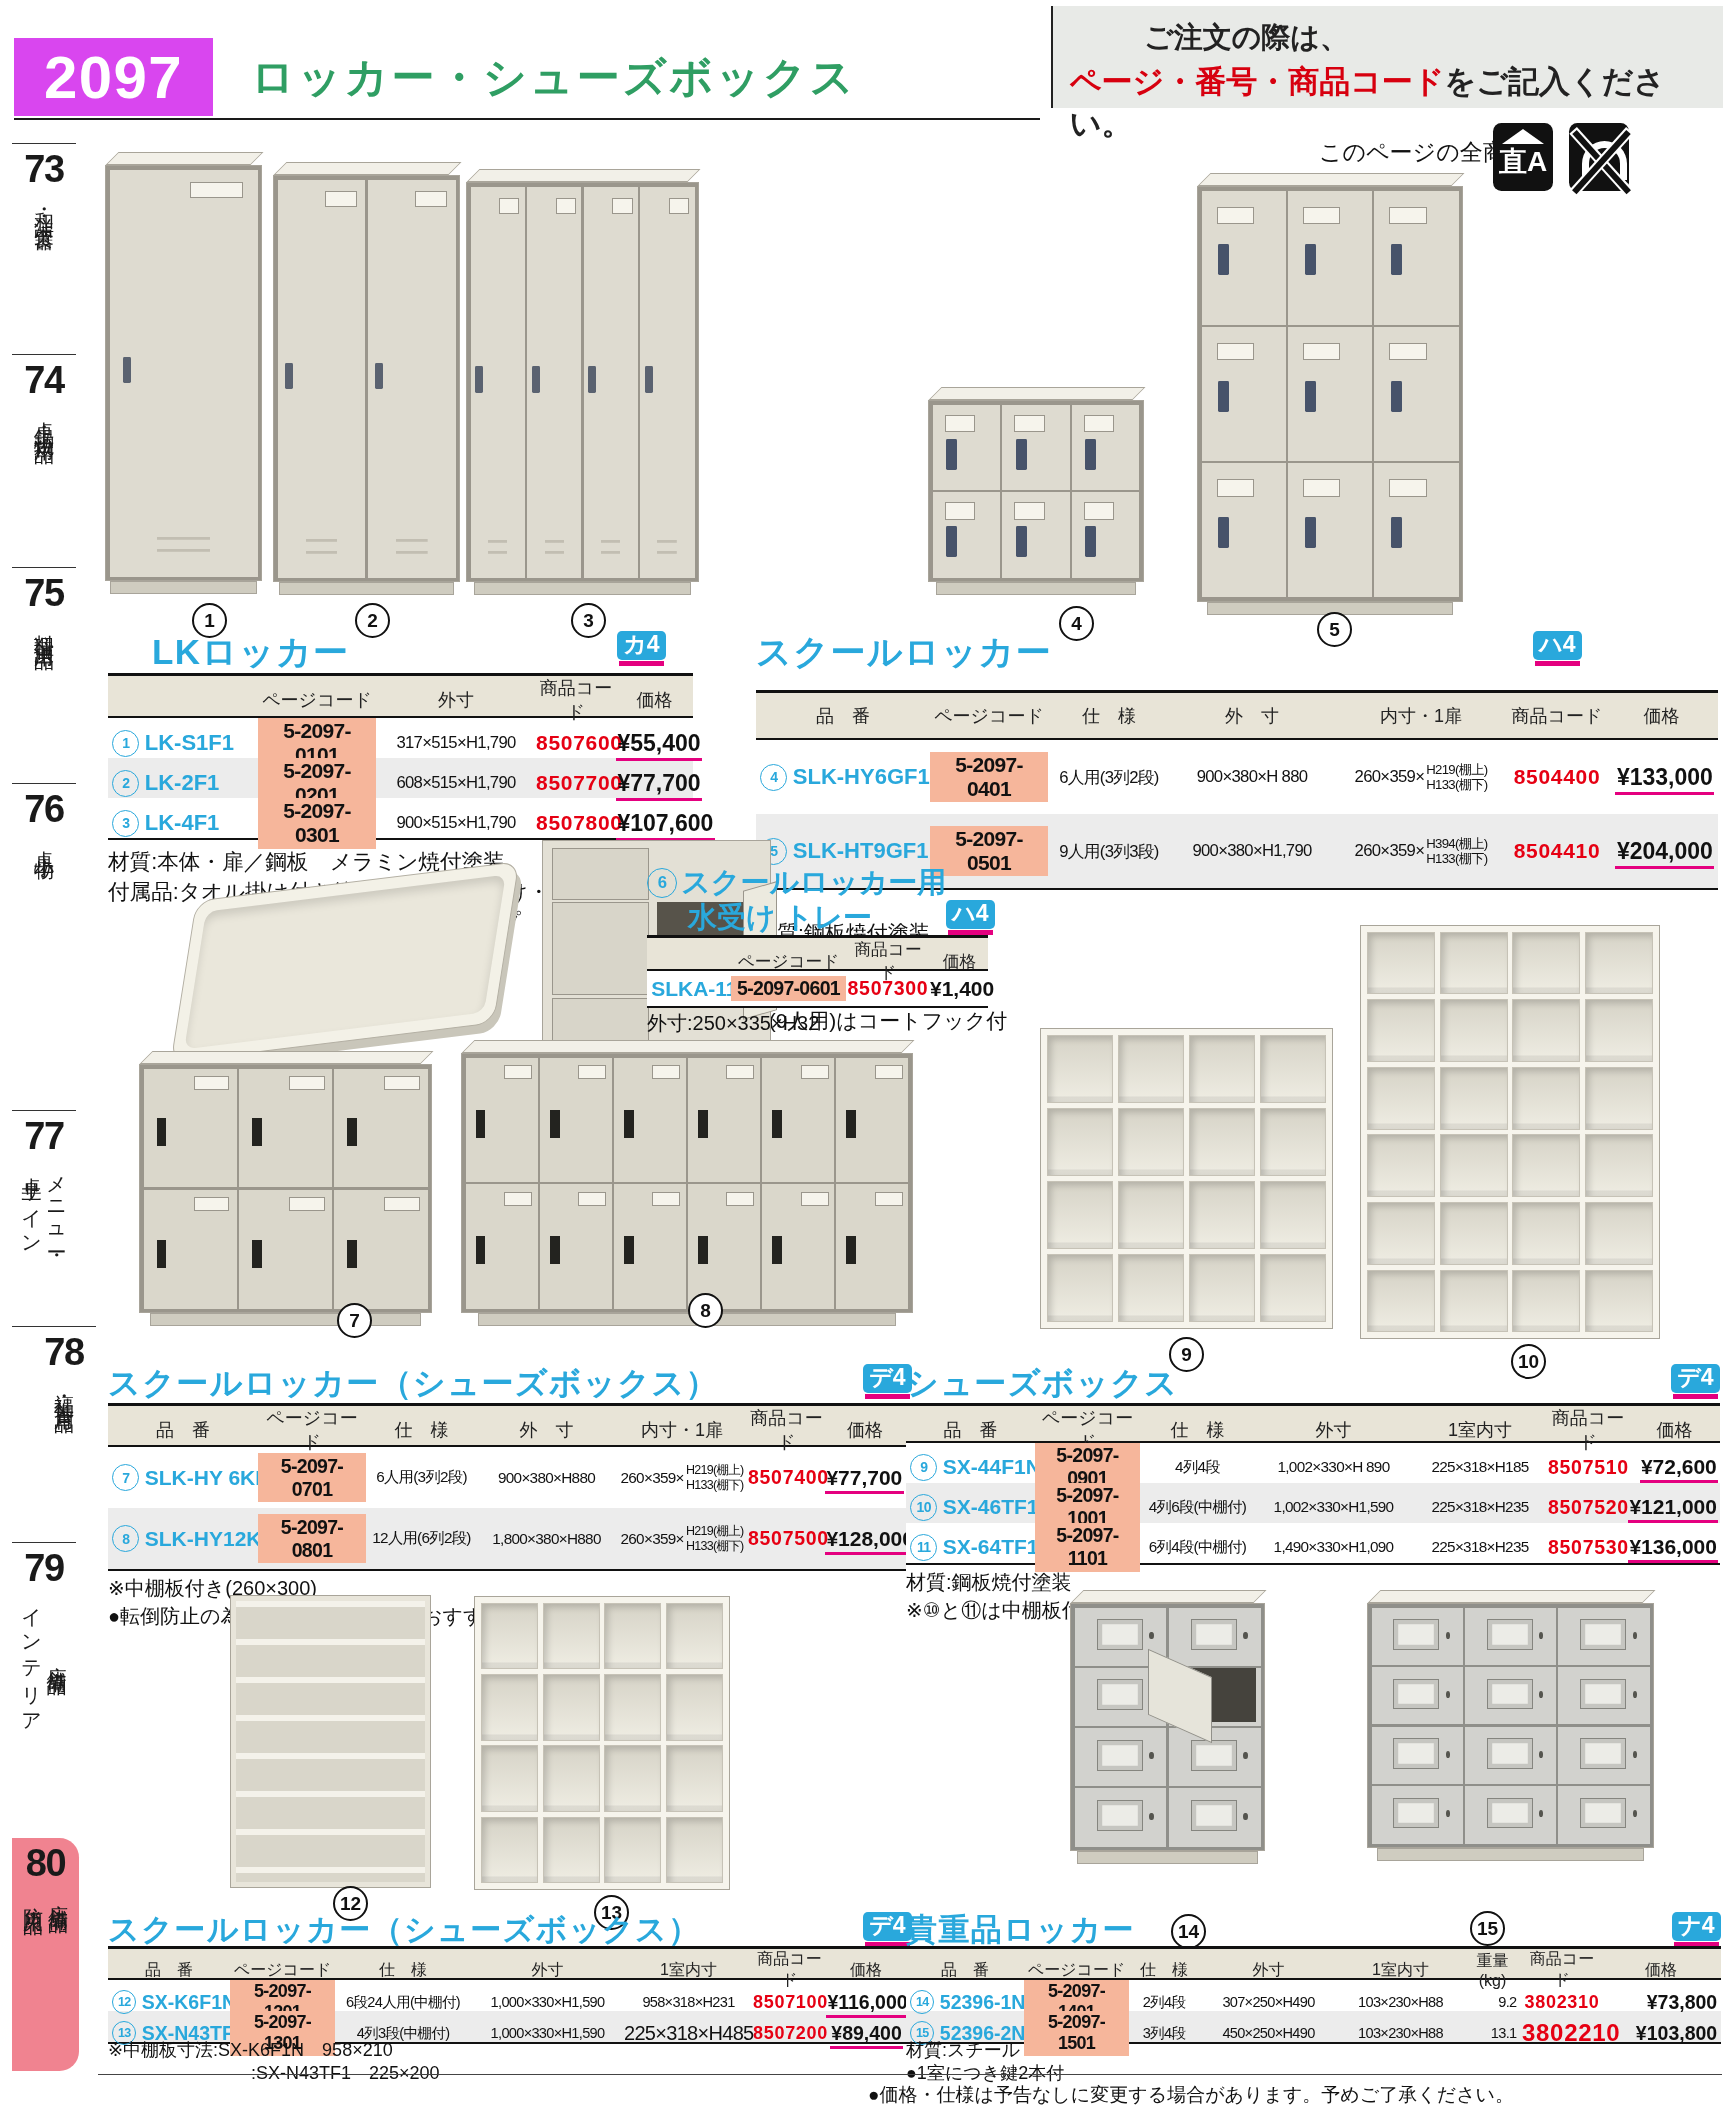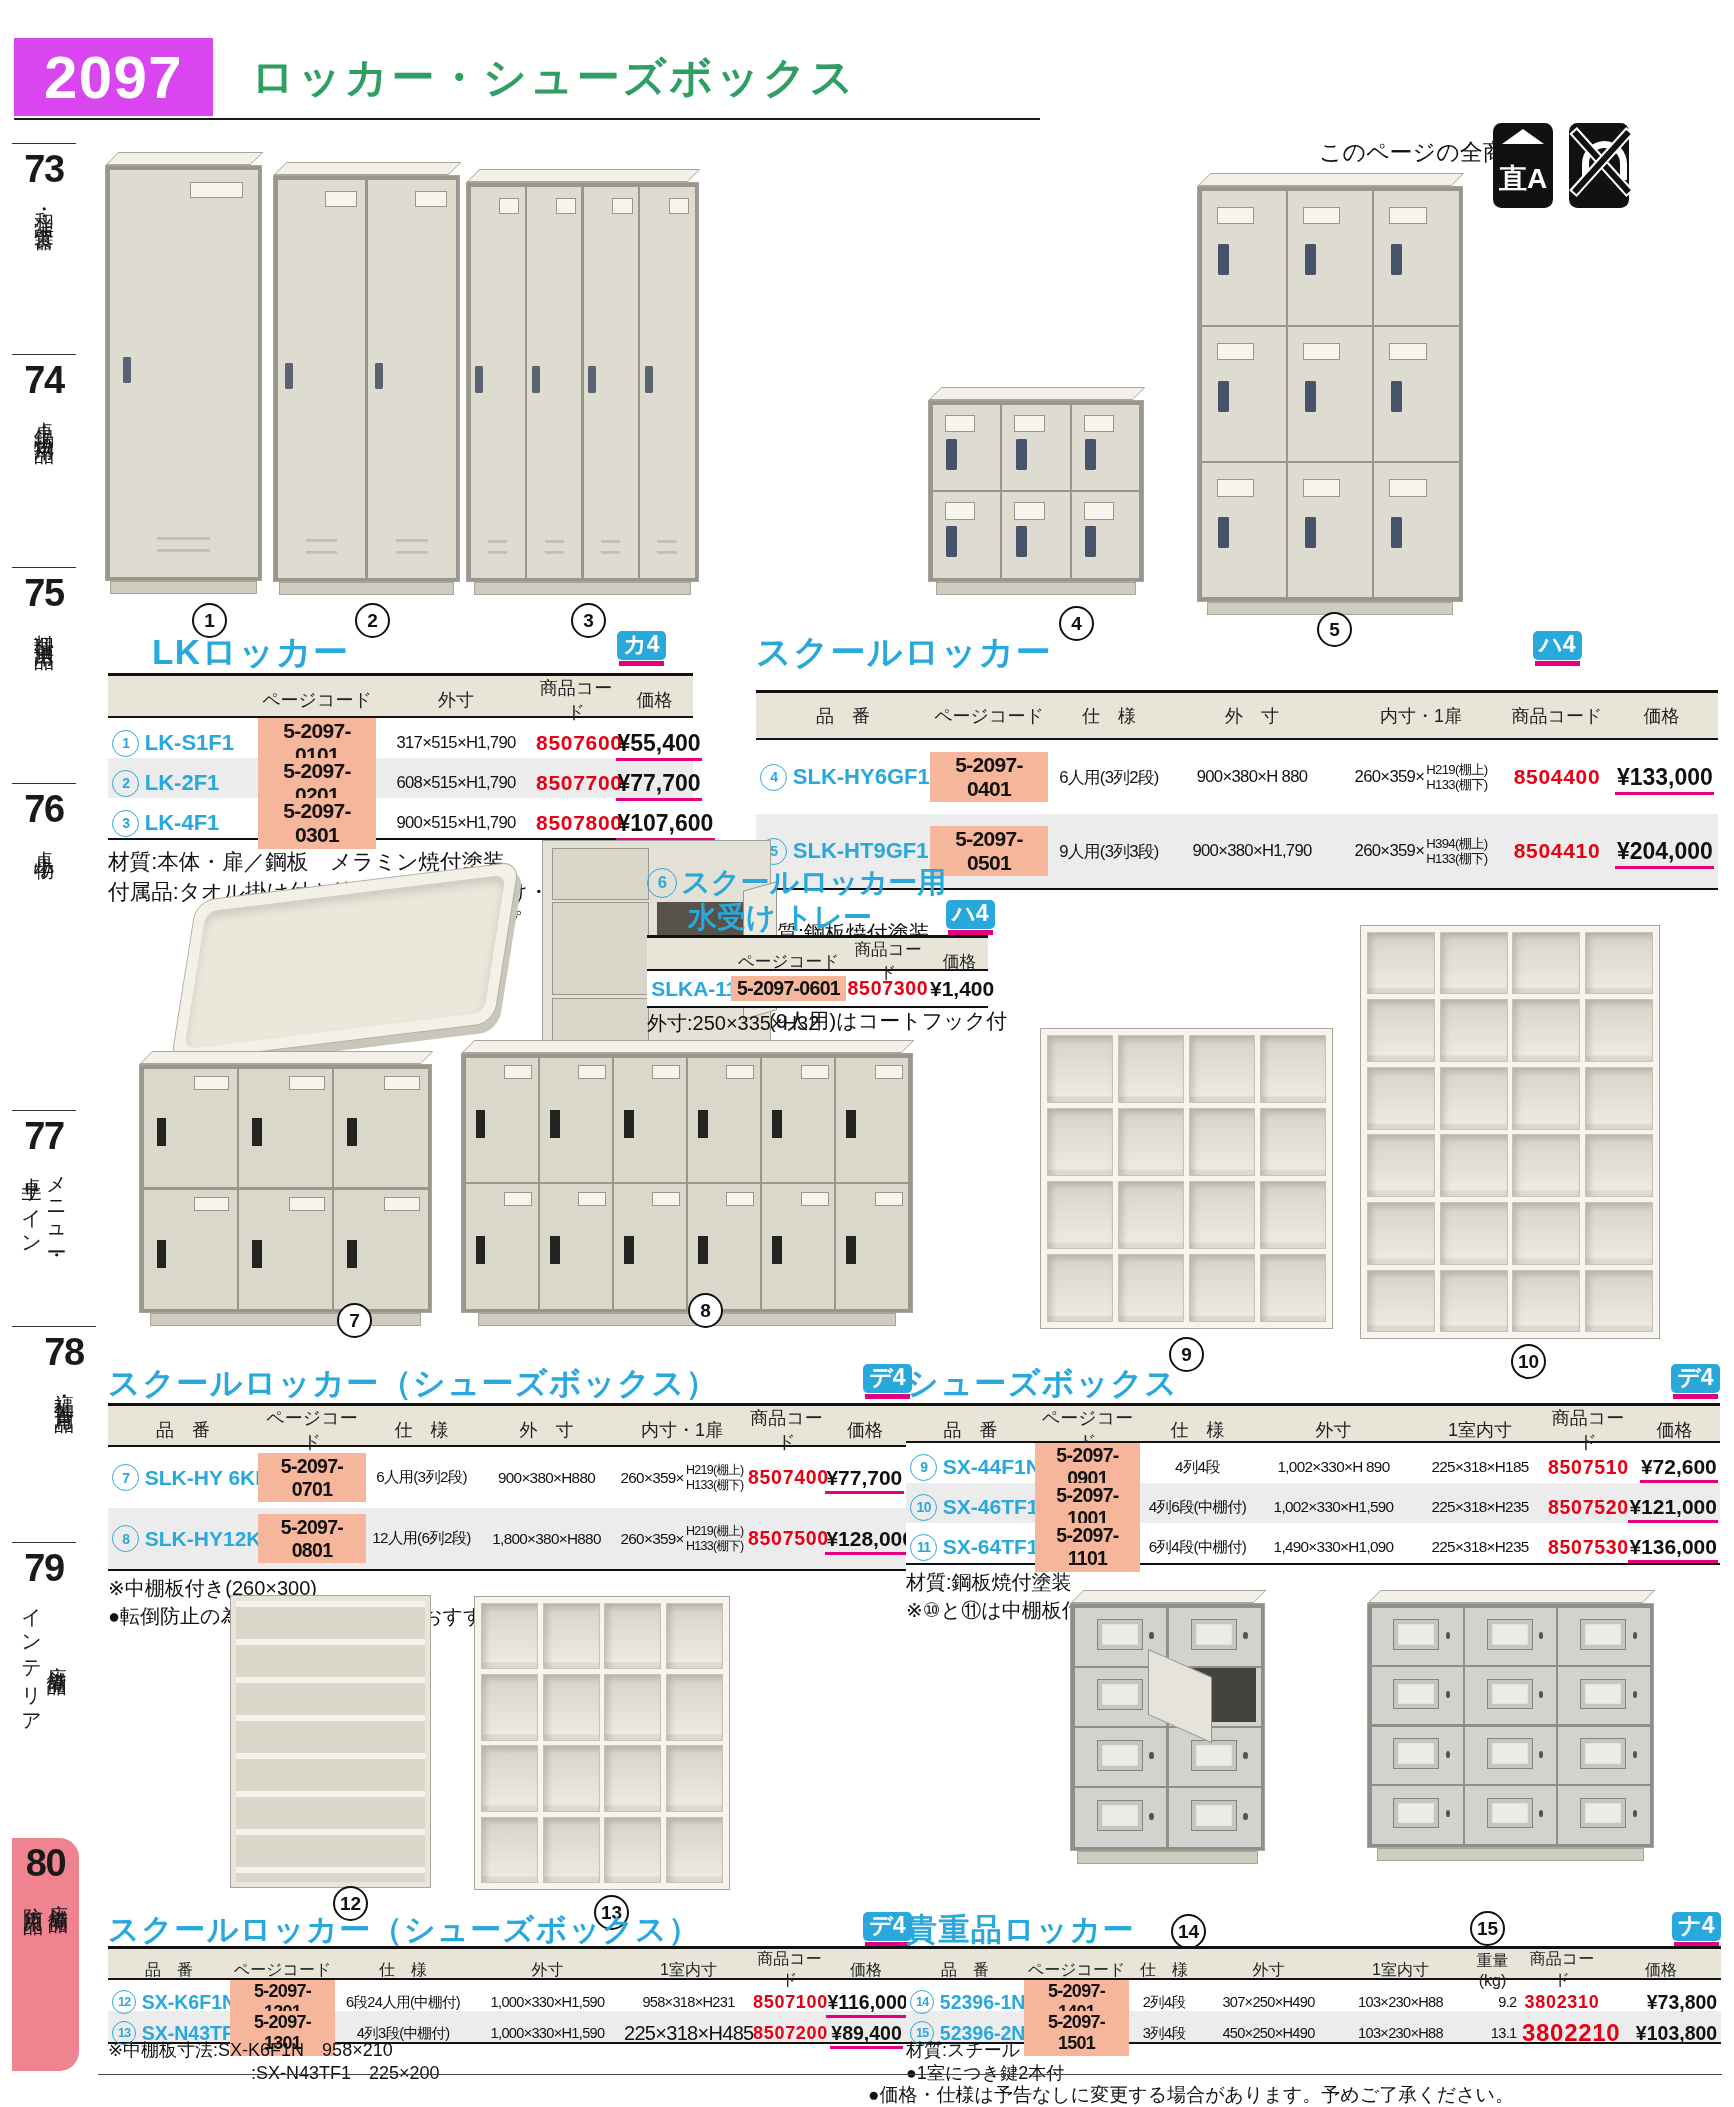--- a/index.html
+++ b/index.html
@@ -10,21 +10,21 @@
   .greenbox{position:absolute;left:14px;top:38px;width:199px;height:78px;background:#d946ef;
             display:flex;align-items:center;justify-content:center;text-align:right;}
   .greenbox span{color:#fff;font-size:60px;font-weight:bold;letter-spacing:1.4px;}
   .pagetitle{position:absolute;left:251px;top:49px;font-size:43px;font-weight:bold;color:#2f9e63;letter-spacing:2.8px;}
   .hrule{position:absolute;left:14px;top:118px;width:1026px;height:2.1px;background:#1a1a1a;}
   .orderbox{position:absolute;left:1051px;top:5.6px;width:670px;height:102px;background:#e8eae7;border-left:2.8px solid #222;}
   .orderbox .l1{margin:12.5px 0 2.8px 91px;font-size:29px;font-weight:bold;color:#222;}
   .orderbox .l2{margin-left:16.7px;font-size:31px;font-weight:bold;color:#222;}
   .orderbox .red{color:#d7000f;}
   .allnote{position:absolute;left:1319px;top:137px;font-size:23px;color:#111;}
-  .mark{position:absolute;width:60px;height:85px;background:#111;border-radius:8.4px;}
+  .mark{position:absolute;width:60px;height:68px;background:#111;border-radius:8.4px;}
   .mark .roof{position:absolute;left:50%;top:5.6px;transform:translateX(-50%);width:0;height:0;
               border-left:21px solid transparent;border-right:21px solid transparent;border-bottom:15.3px solid #fff;}
   .mark .mtxt{position:absolute;left:0;right:0;bottom:9.8px;text-align:center;color:#fff;font-weight:bold;font-size:28px;}
   .mark .uarc{position:absolute;left:12.5px;top:18px;width:31px;height:32px;border:7.7px solid #fff;border-bottom:none;
               border-radius:24px 24px 0 0;}
   .mark .xl{position:absolute;left:-8.4px;top:36px;width:81px;height:6.3px;background:#111;box-shadow:0 0 0 2.1px #fff;}
 
   
   .sideblock{position:absolute;left:0;width:64px;border-top:1.4px solid #333;text-align:center;margin-left:12px;}
   .sideblock .snum{font-size:38px;font-weight:bold;color:#1a1a1a;margin-top:4.2px;letter-spacing:-1.4px;}
@@ -129,20 +129,26 @@
 <body>
 
 <div id="page">
 
   <div class="greenbox">
     <span>2097</span>
   </div>
   <div class="pagetitle">ロッカー・シューズボックス</div>
   <div class="hrule"></div>
 
+  <div class="orderbox">
+    <div class="l1">ご注文の際は、</div>
+    <div class="l2">
+      <span class="red">ページ・番号・商品コード</span><span>をご記入ください。</span>
+    </div>
+  </div>
 
   <div class="allnote">このページの全商品は</div>
   <div class="mark" style="left:1493px;top:123px;">
     <span class="roof"></span>
     <span class="mtxt">直A</span>
   </div>
   <div class="mark" style="left:1569px;top:123px;">
     <span class="uarc"></span>
     <span class="xl" style="transform:rotate(48deg);"></span>
     <span class="xl" style="transform:rotate(-48deg);"></span>

